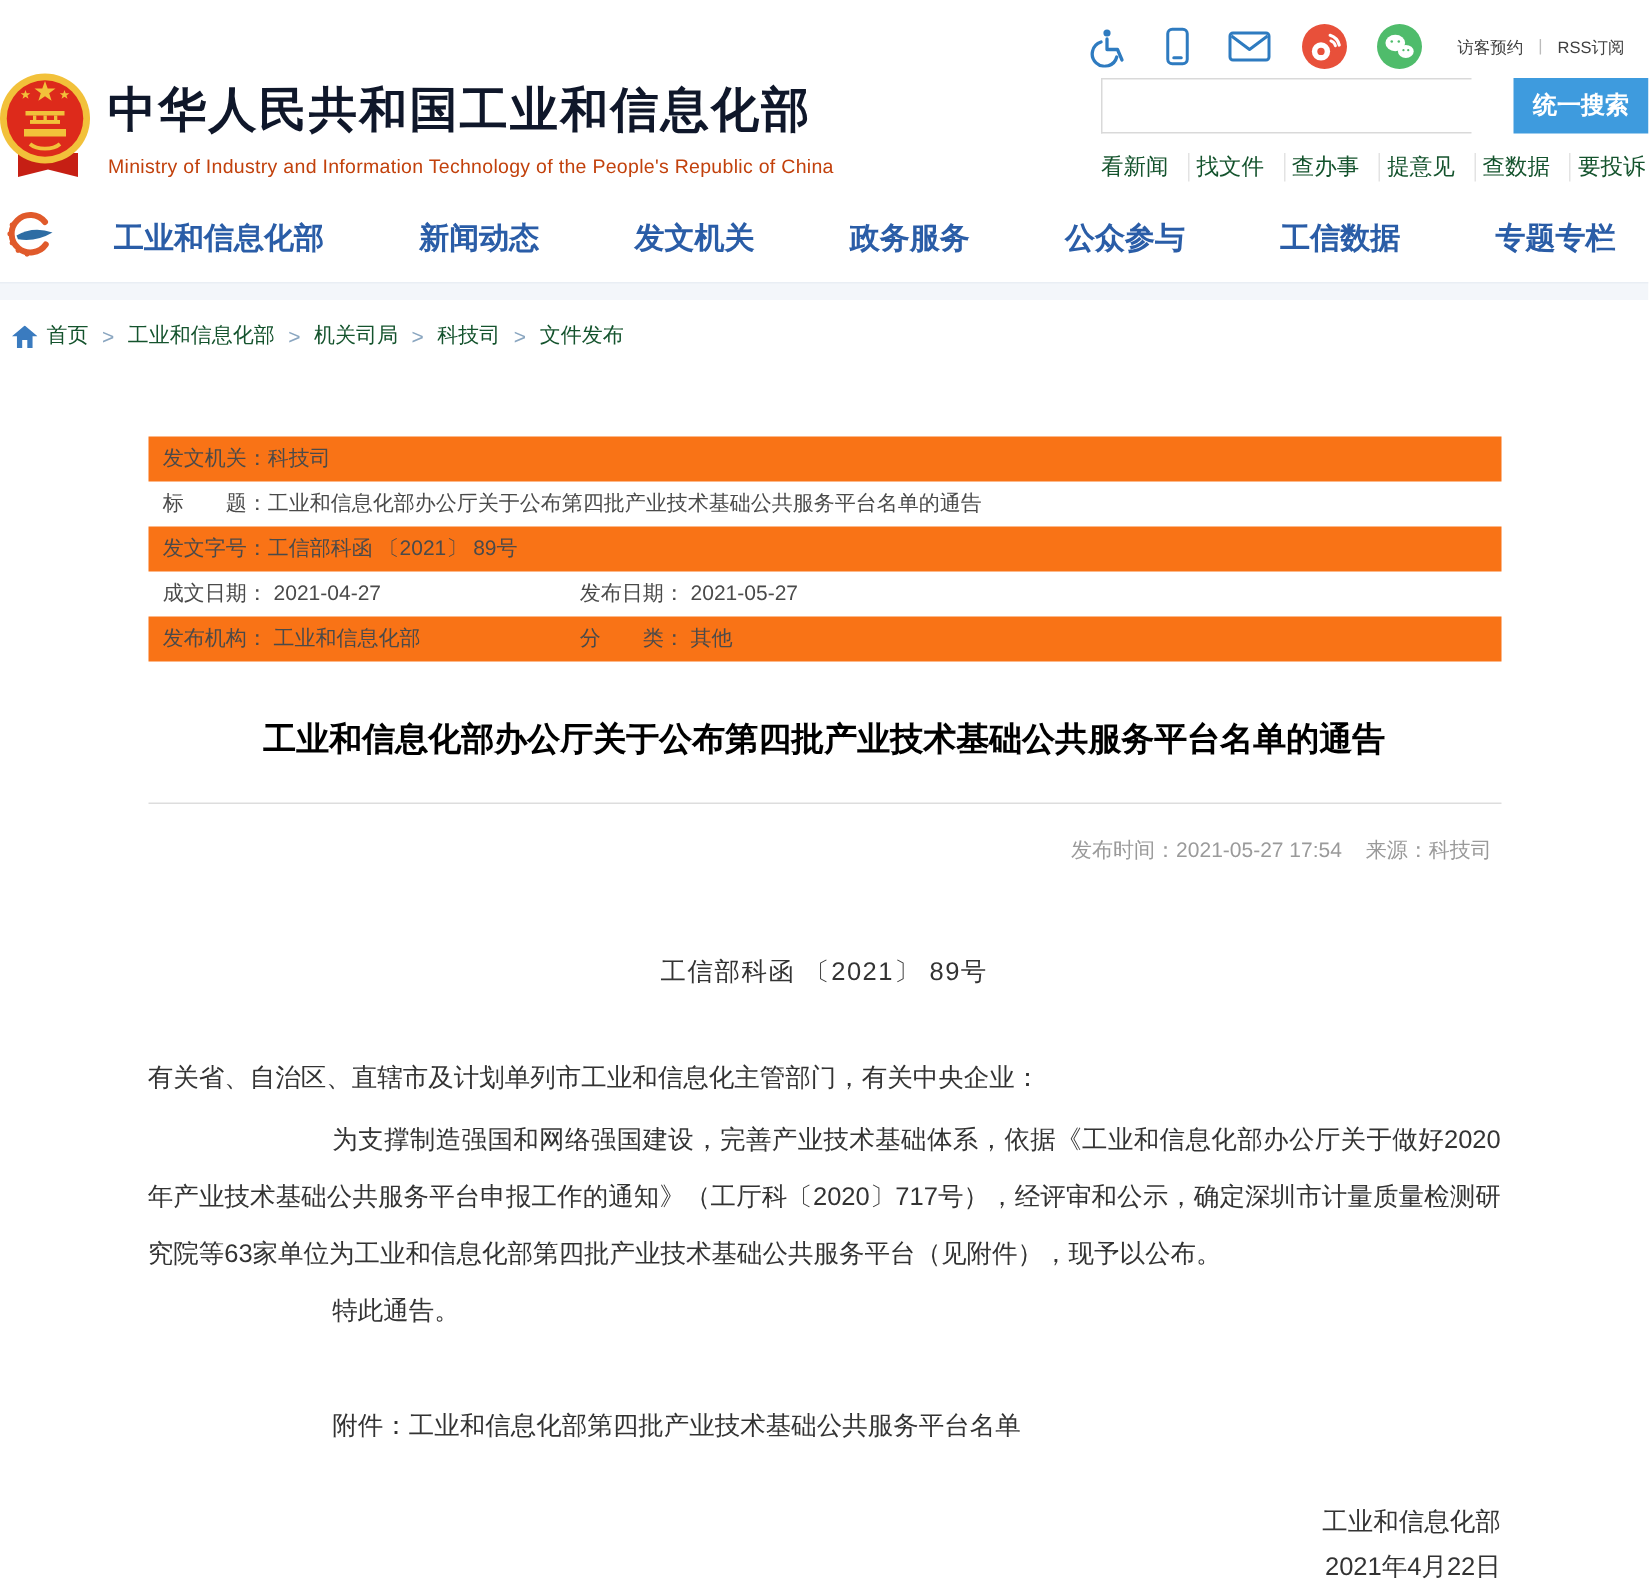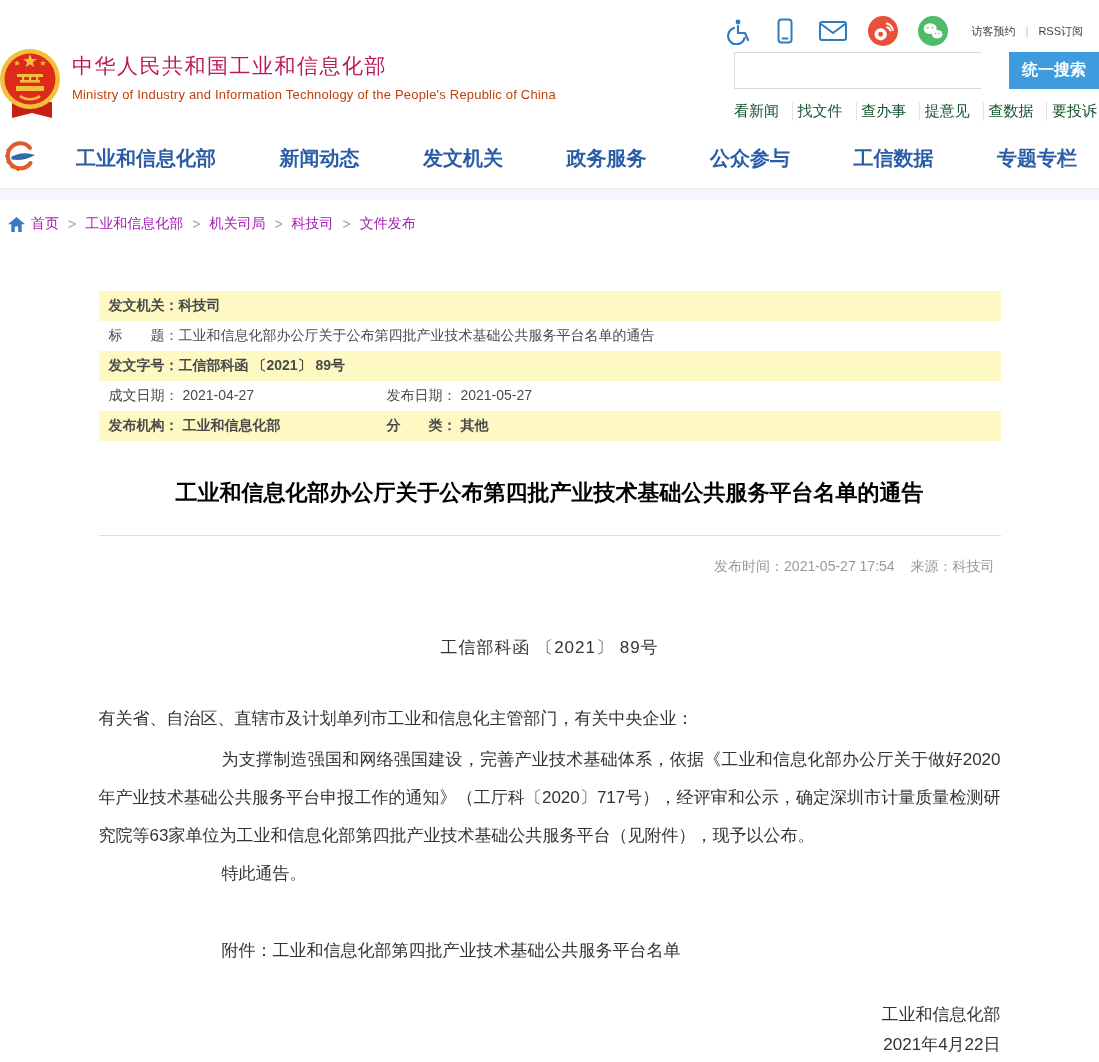--- a/index.html
+++ b/index.html
@@ -10,48 +10,48 @@
   .topbar { display:flex; justify-content:flex-end; align-items:center; gap:20px; padding:16px 16px 4px 0; height:50px; }
   .topbar .icon { display:inline-flex; align-items:center; justify-content:center; cursor:pointer; }
   .topbar-links { display:flex; align-items:center; gap:10px; font-size:11px; color:#404040; margin-left:4px; }
   .topbar-links .sep { color:#bbb; }
   .topbar-links span[data-interactable="true"] { cursor:pointer; }
 
   
   .header { position:relative; padding:0 0 14px 0; height:78px; }
   .emblem { position:absolute; left:0; top:-4px; }
   .titleblock { position:absolute; left:72px; top:2px; }
-  .site-title { color:#be185d; font-size:21px; font-weight:normal; letter-spacing:1.5px; }
+  .site-title { color:#0f172a; font-size:32px; font-weight:bold; letter-spacing:1.5px; }
   .site-subtitle { color:#c2410c; font-size:13px; margin-top:7px; letter-spacing:.2px; }
   .header-right { position:absolute; right:0; top:2px; width:365px; }
   .search-row { display:flex;gap:28px; }
   .search-input { flex:1; height:37px; border:1px solid #d9d9d9; border-right:none; outline:none; padding:0 8px; font-size:14px; }
   .search-btn { width:90px; height:37px; background:#3E9BDE; color:#fff; font-size:16px; font-weight:bold; border:none; cursor:pointer; }
   .quick-links { display:flex; justify-content:space-between; margin-top:13px; font-size:15px; color:#14532d; }
   .quick-links span { cursor:pointer; padding-right:13px; border-right:1px solid #e3e3e3; }
   .quick-links span:last-child { border-right:none; padding-right:2px; }
 
   
   .navbar { display:flex; align-items:center; height:60px; }
   .nav-logo { margin-left:2px; width:36px; }
   .nav-items { flex:1; display:flex; justify-content:space-between; padding:0 22px 0 38px; }
   .nav-item { color:#2A5DA7; font-size:20px; font-weight:bold; cursor:pointer; }
   .nav-strip { height:12px; background:#f3f6fa; border-top:1px solid #e9eef4; }
 
   
   .breadcrumb { display:flex; align-items:center; padding:15px 0 12px 8px; font-size:14px; }
-  .breadcrumb .crumb { color:#a21caf; cursor:pointer; margin:0 4px;font-family:Liberation Serif, serif; }
+  .breadcrumb .crumb { color:#14532d; cursor:pointer; margin:0 4px;font-family:Liberation Serif, serif; }
   .breadcrumb .bsep { color:#8aa6c0; margin:0 5px; }
   .breadcrumb .home-icon { margin-right:2px; display:inline-flex; cursor:pointer; }
 
   
   .doc { width:902px; margin:46px auto 0; }
   .meta-table { font-size:14px; color:#4a4a4a; }
   .meta-row { display:flex; align-items:center; min-height:30px; padding-left:10px; }
-  .meta-row.alt { background:#fef9c3;font-weight:bold; }
+  .meta-row.alt { background:#f97316; }
   .meta-cell1 { width:278px; flex:none; }
   .meta-label { color:#4a4a4a; }
 
   .article-title { margin-top:37px; text-align:center; font-size:22px; font-weight:bold; color:#000; line-height:30px; }
   .divider { border-top:1px solid #ddd; margin-top:27px; }
   .publish-line { text-align:right; color:#9a9a9a; font-size:14px; margin-top:22px; }
   .publish-line span { margin:0 6px; }
 
   .bodytext { font-size:17px; color:#333; }
   .doc-number { text-align:center; margin-top:60px; letter-spacing:1px; }

